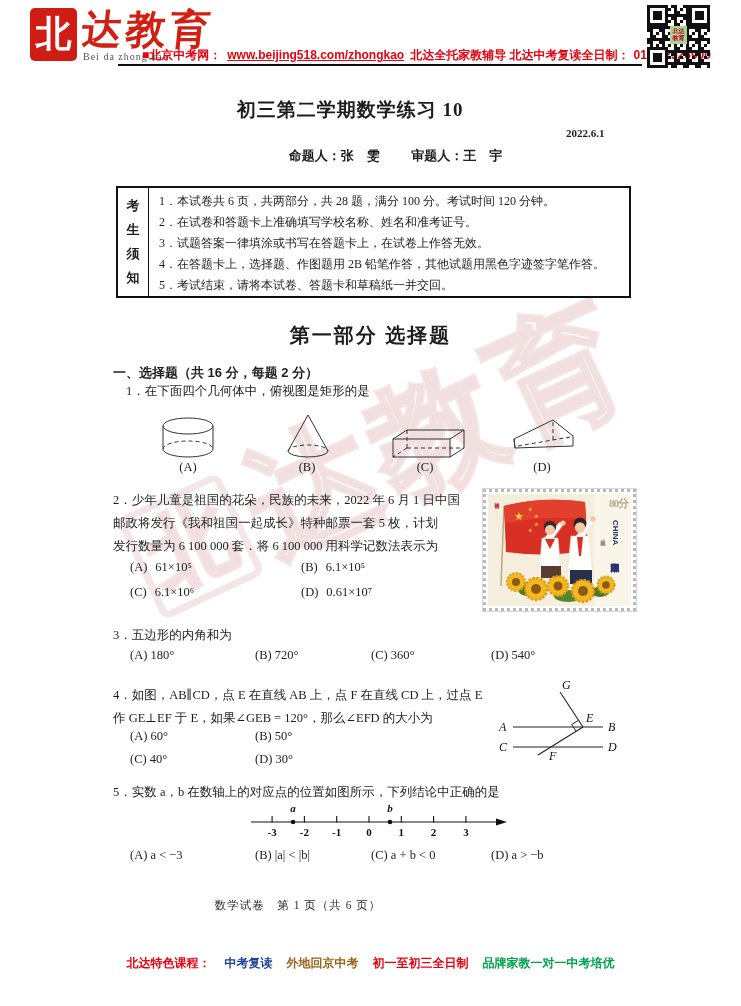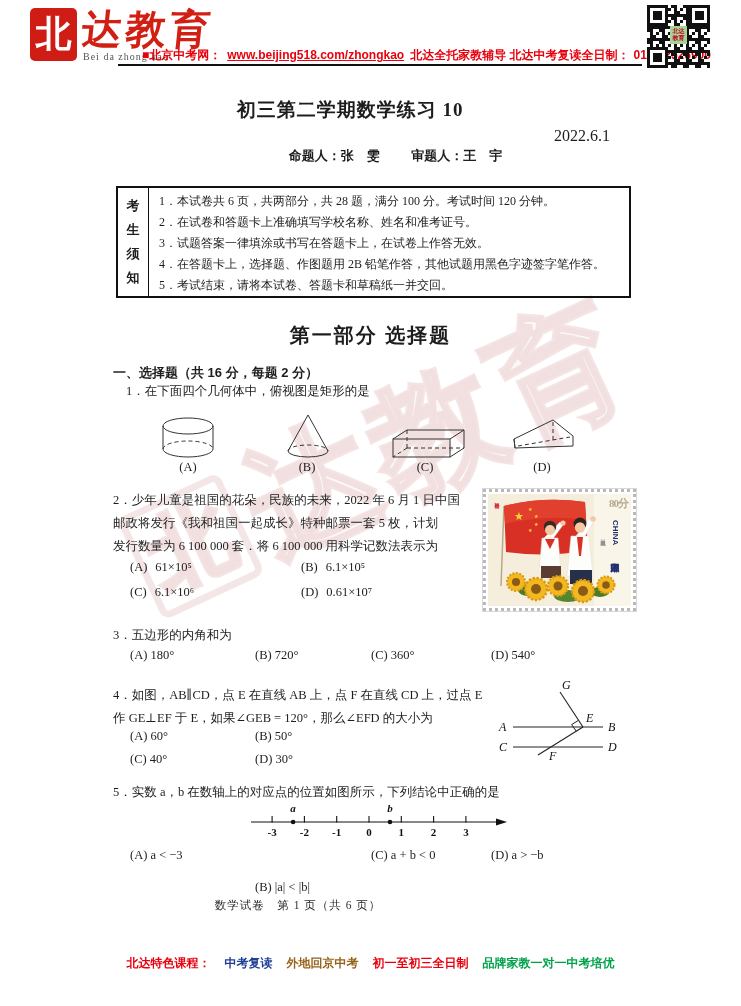--- a/index.html
+++ b/index.html
@@ -46,21 +46,21 @@
   .qr-wrap{ left:647px; top:5px; width:63px; height:63px; }
   .qr-center{
     left:670px; top:26px; width:17px; height:18px; background:#a8d296;
     display:flex; flex-direction:column; align-items:center; justify-content:center;
     font-size:6px; line-height:7px; color:#c00020; font-weight:bold;
   }
 
   
   .doc-title{ left:0; top:97px; width:700px; text-align:center;
     font-size:19px; font-weight:bold; letter-spacing:1px; }
-  .doc-date{ left:554px; top:127px; font-size:16px; font-weight:normal; }
+  .doc-date{ left:566px; top:127px; font-size:11px; font-weight:bold; }
   .doc-persons{ left:0; top:147px; width:741px; text-align:center;
     font-family:"Liberation Sans",sans-serif; font-size:13px; font-weight:bold;margin-left:25px; }
   .doc-persons span{ margin:0 14px; }
 
   
   .notice{
     left:116px; top:186px; width:515px; height:112px;
     border:2px solid #111; display:flex; z-index:1;
   }
   .notice-side{
@@ -539,21 +539,21 @@
       <line x1="190.6" y1="14" x2="190.6" y2="20.5" stroke="#111" stroke-width="1.1"></line>
       <text x="190.6" y="34" text-anchor="middle" font-size="11" font-weight="bold" fill="#111">2</text>
       <line x1="222.89999999999998" y1="14" x2="222.89999999999998" y2="20.5" stroke="#111" stroke-width="1.1"></line>
       <text x="222.89999999999998" y="34" text-anchor="middle" font-size="11" font-weight="bold" fill="#111">3</text>
       <circle cx="50.095" cy="20" r="2.3" fill="#111"></circle>
       <text x="50.095" y="10" text-anchor="middle" font-size="11" font-style="italic" font-weight="bold" fill="#111">a</text>
       <circle cx="146.995" cy="20" r="2.3" fill="#111"></circle>
       <text x="146.995" y="10" text-anchor="middle" font-size="11" font-style="italic" font-weight="bold" fill="#111">b</text>
     </svg>
   <div class="opt" style="left:130px; top:848px;">(A)  a &lt; −3</div>
-  <div class="opt" style="left:255px; top:848px;margin-top:32px;">(B)  |a| &lt; |b|</div>
+  <div class="opt" style="left:255px; top:848px;">(B)  |a| &lt; |b|</div>
   <div class="opt" style="left:371px; top:848px;">(C)  a + b &lt; 0</div>
   <div class="opt" style="left:491px; top:848px;">(D)  a &gt; −b</div>
 
   <div class="abs page-info">数学试卷　第 1 页（共 6 页）</div>
   <div class="abs promo">
     <span style="color:#e8000d">北达特色课程：</span><span style="color:#1f3f97">中考复读</span><span style="color:#96621a">外地回京中考</span><span style="color:#e8000d">初一至初三全日制</span><span style="color:#00a24b">品牌家教一对一中考培优</span>
   </div>
 </div>
 
 </body></html>

